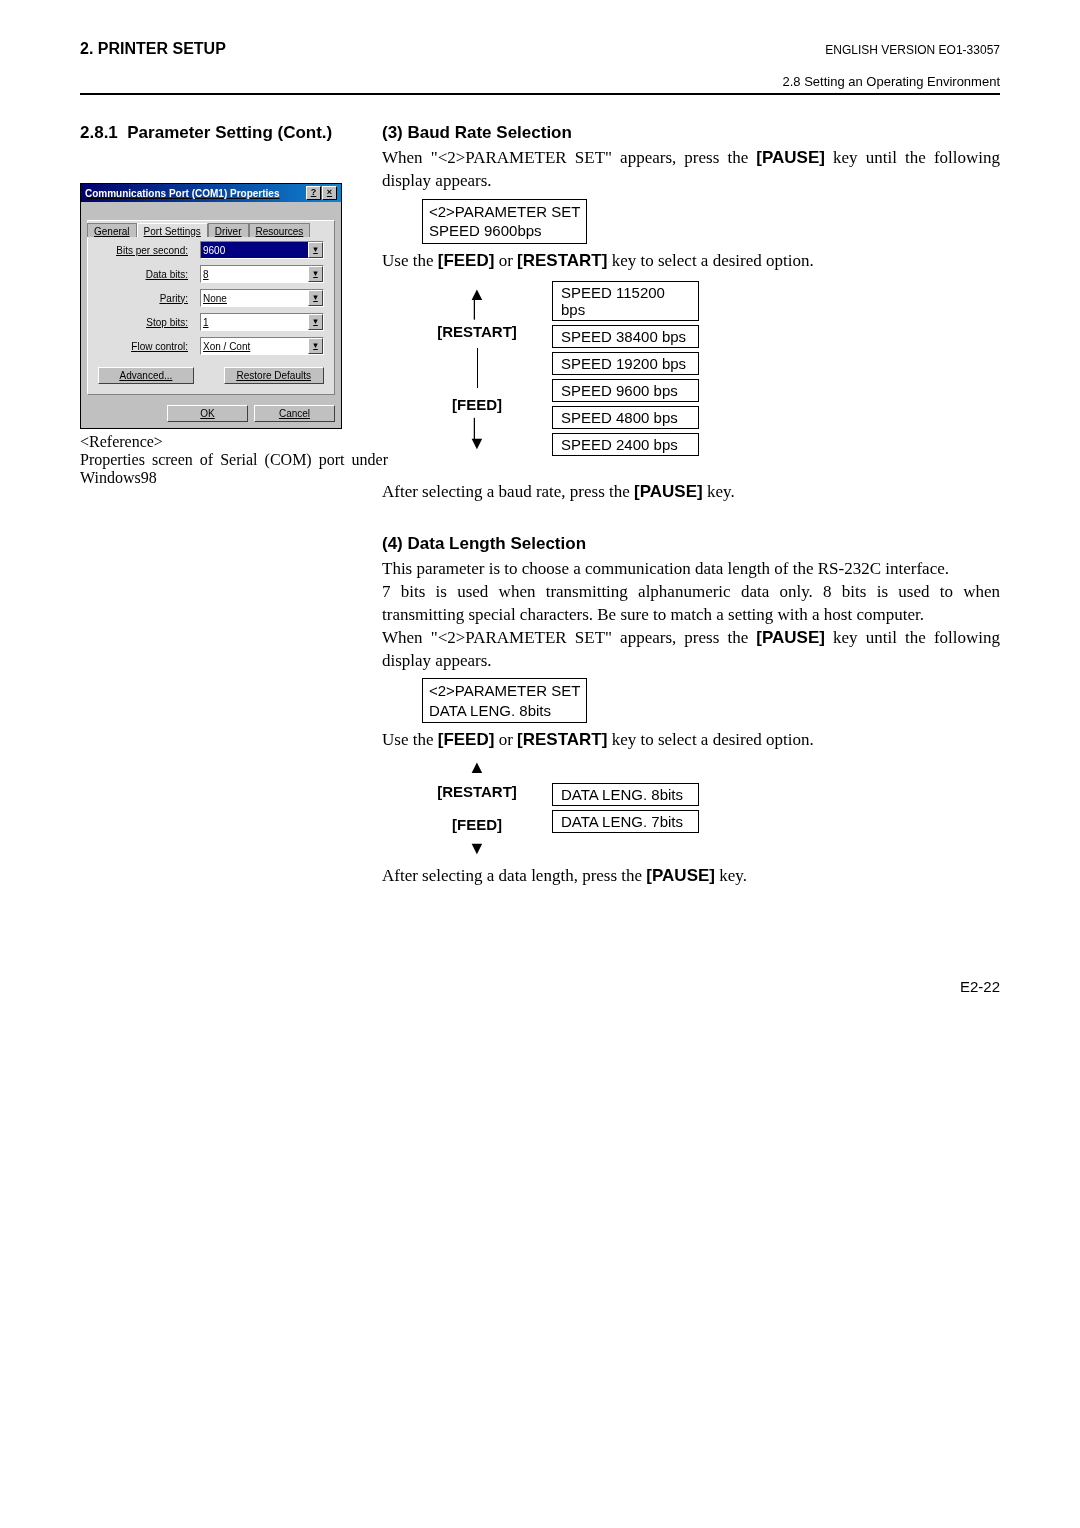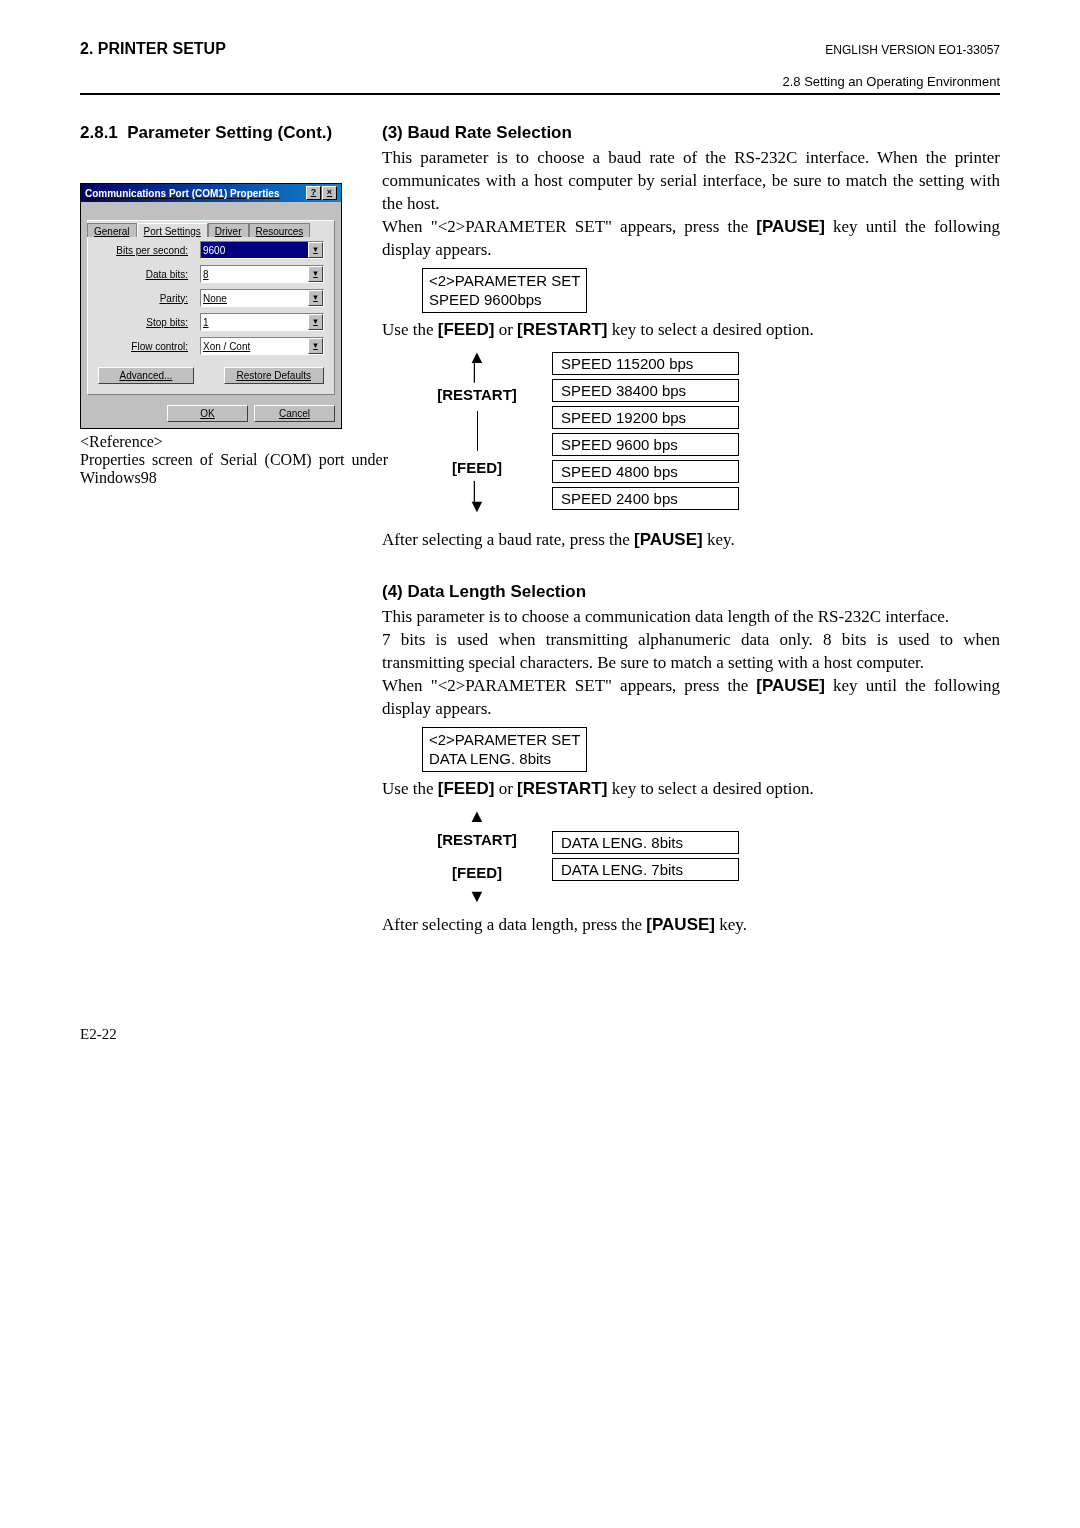--- a/index.html
+++ b/index.html
@@ -100,27 +100,27 @@
   .stack {
     display: flex;
     flex-direction: column;
     gap: 4px;
   }
   .opt-box {
     border: 1.5px solid #000;
     font-family: Arial, Helvetica, sans-serif;
     font-size: 15px;
     padding: 2px 8px;
-    width: 187px;
+    width: 147px;
     box-sizing: border-box;
     background: #fff;
   }
   .page-num {
-    text-align: left;
-    font-family: Liberation Serif, serif;
+    text-align: right;
+    font-family: Liberation Sans, sans-serif;
     font-size: 15px;
     margin-top: 90px;
   }
 
   
   .win98 {
     width: 260px;
     font-family: Tahoma, "MS Sans Serif", Arial, sans-serif;
     font-size: 10px;
     color: #000;
@@ -336,21 +336,20 @@
 
       <div class="caption">
         <span>&lt;Reference&gt;</span><br>
         <span>Properties screen of Serial (COM) port under Windows98</span>
       </div>
     </div>
 
     <div class="right-col">
 
       <div class="sec-title">(3)  Baud Rate Selection</div>
-      <div class="body-text">This parameter is to choose a baud rate of the RS-232C interface.  When the printer communicates with a host computer by serial interface, be sure to match the setting with the host.</div>
       <div class="body-text">
         <span>When "&lt;2&gt;PARAMETER SET" appears, press the </span><span class="key">[PAUSE]</span><span> key until the following display appears.</span>
       </div>
       <div style="margin:6px 0;">
         <div class="lcd">
           <span>&lt;2&gt;PARAMETER SET</span><br>
           <span>SPEED  9600bps</span>
         </div>
       </div>
       <div class="body-text">
@@ -368,21 +367,21 @@
         <div class="stack">
           <div class="opt-box">SPEED  115200 bps</div>
           <div class="opt-box">SPEED  38400 bps</div>
           <div class="opt-box">SPEED  19200 bps</div>
           <div class="opt-box">SPEED   9600 bps</div>
           <div class="opt-box">SPEED   4800 bps</div>
           <div class="opt-box">SPEED   2400 bps</div>
         </div>
       </div>
 
-      <div class="body-text" style="margin-top:16px;">
+      <div class="body-text" style="margin-top:25px;">
         <span>After selecting a baud rate, press the </span><span class="key">[PAUSE]</span><span> key.</span>
       </div>
 
       <div class="sec-title" style="margin-top:30px;">(4)  Data Length Selection</div>
       <div class="body-text">This parameter is to choose a communication data length of the RS-232C interface.</div>
       <div class="body-text">7 bits is used when transmitting alphanumeric data only.  8 bits is used to when transmitting special characters.  Be sure to match a setting with a host computer.</div>
       <div class="body-text">
         <span>When "&lt;2&gt;PARAMETER SET" appears, press the </span><span class="key">[PAUSE]</span><span> key until the following display appears.</span>
       </div>
       <div style="margin:6px 0;">

